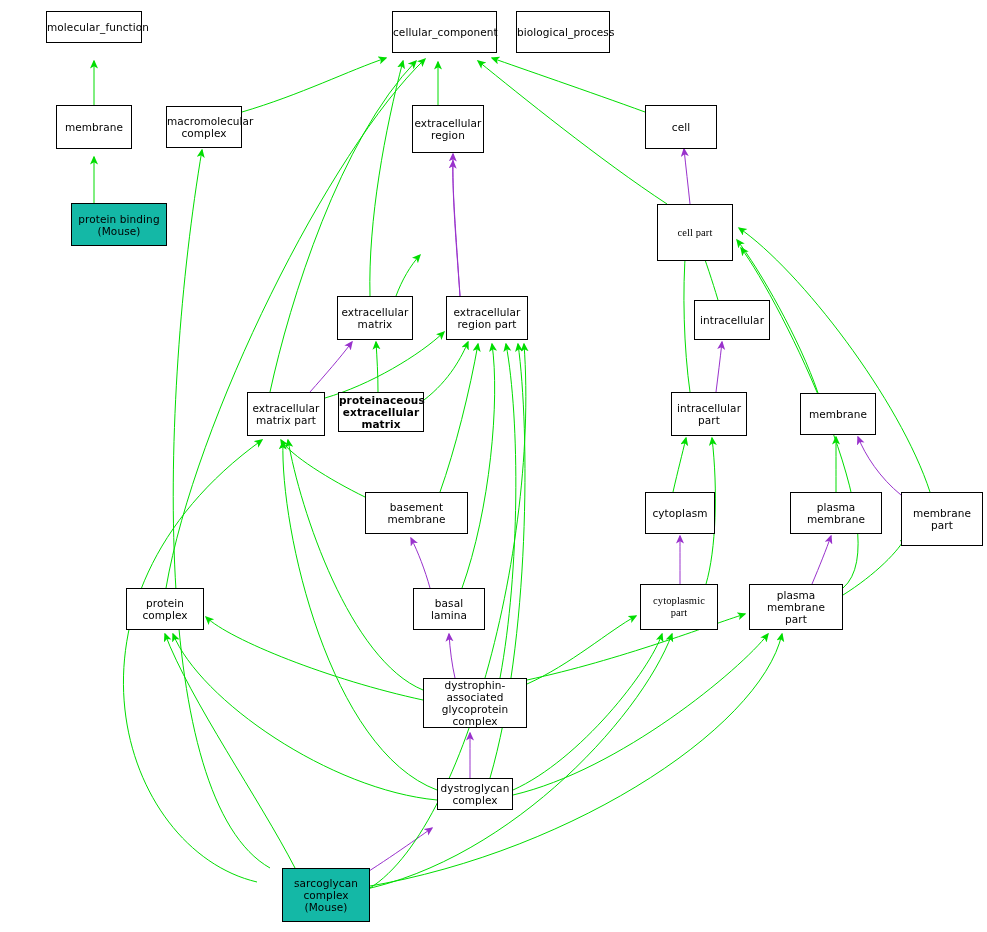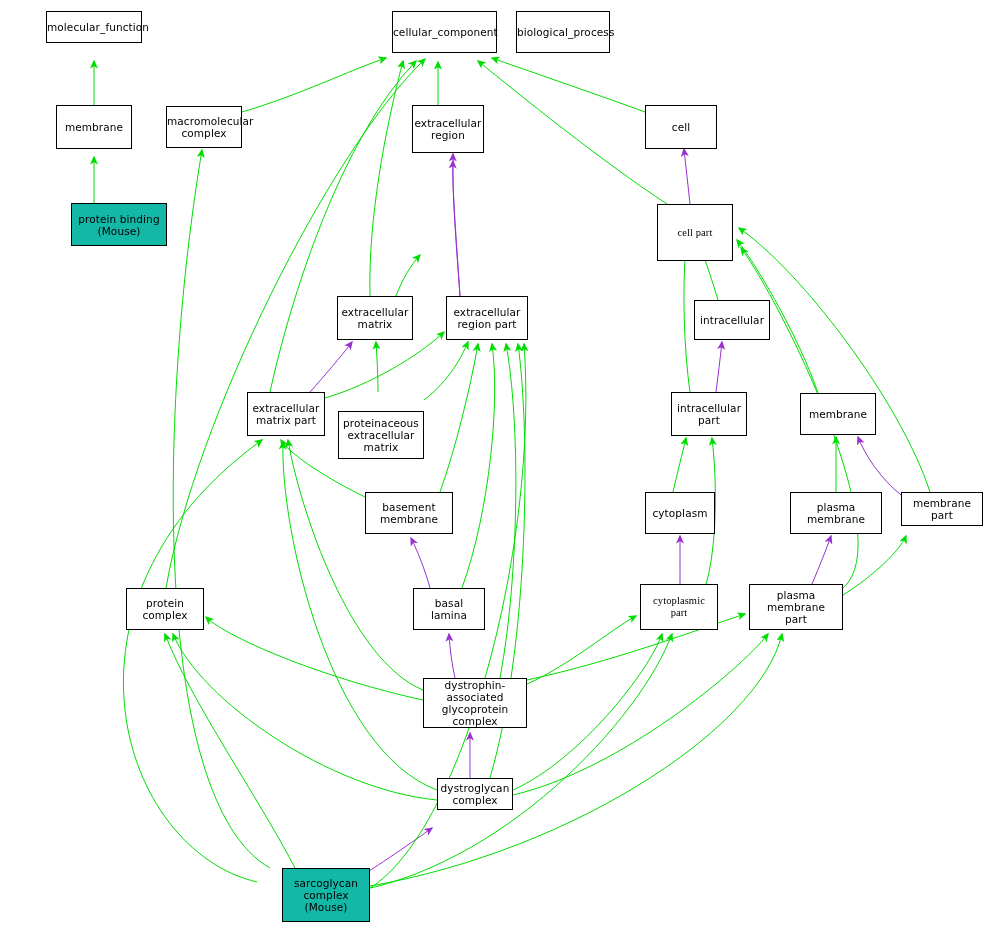--- a/index.html
+++ b/index.html
@@ -137,30 +137,30 @@
       <div class="go-node highlight" style="left: 46px; top: 203px; width: 96px; height: 43px;"><span class="node-label">protein binding
 (Mouse)</span></div>
       <div class="go-node" style="left: 657px; top: 204px; width: 76px; height: 57px; font-family: Liberation Serif, serif;"><span class="node-label">cell part</span></div>
       <div class="go-node" style="left: 337px; top: 296px; width: 76px; height: 44px;"><span class="node-label">extracellular
 matrix</span></div>
       <div class="go-node" style="left: 446px; top: 296px; width: 82px; height: 44px;"><span class="node-label">extracellular
 region part</span></div>
       <div class="go-node" style="left: 694px; top: 300px; width: 76px; height: 40px;"><span class="node-label">intracellular</span></div>
       <div class="go-node" style="left: 247px; top: 392px; width: 78px; height: 44px;"><span class="node-label">extracellular
 matrix part</span></div>
-      <div class="go-node" style="left: 338px; top: 411px; width: 86px; height: 48px;"><span class="node-label">proteinaceous
+      <div class="go-node" style="left: 338px; top: 392px; width: 86px; height: 40px; font-weight: bold;"><span class="node-label">proteinaceous
 extracellular
 matrix</span></div>
       <div class="go-node" style="left: 671px; top: 392px; width: 76px; height: 44px;"><span class="node-label">intracellular
 part</span></div>
       <div class="go-node" style="left: 800px; top: 393px; width: 76px; height: 42px;"><span class="node-label">membrane</span></div>
-      <div class="go-node" style="left: 365px; top: 492px; width: 88px; height: 42px;"><span class="node-label">basement membrane</span></div>
+      <div class="go-node" style="left: 365px; top: 492px; width: 103px; height: 42px;"><span class="node-label">basement membrane</span></div>
       <div class="go-node" style="left: 645px; top: 492px; width: 70px; height: 42px;"><span class="node-label">cytoplasm</span></div>
       <div class="go-node" style="left: 790px; top: 492px; width: 92px; height: 42px;"><span class="node-label">plasma membrane</span></div>
-      <div class="go-node" style="left: 901px; top: 492px; width: 82px; height: 34px;"><span class="node-label">membrane part</span></div>
+      <div class="go-node" style="left: 901px; top: 492px; width: 82px; height: 54px;"><span class="node-label">membrane part</span></div>
       <div class="go-node" style="left: 126px; top: 588px; width: 78px; height: 42px;"><span class="node-label">protein complex</span></div>
       <div class="go-node" style="left: 413px; top: 588px; width: 72px; height: 42px;"><span class="node-label">basal lamina</span></div>
       <div class="go-node" style="left: 640px; top: 584px; width: 78px; height: 46px; font-family: Liberation Serif, serif;"><span class="node-label">cytoplasmic
 part</span></div>
       <div class="go-node" style="left: 749px; top: 584px; width: 94px; height: 46px;"><span class="node-label">plasma membrane
 part</span></div>
       <div class="go-node" style="left: 423px; top: 678px; width: 104px; height: 50px;"><span class="node-label">dystrophin-associated
 glycoprotein
 complex</span></div>
       <div class="go-node" style="left: 437px; top: 778px; width: 76px; height: 32px;"><span class="node-label">dystroglycan

